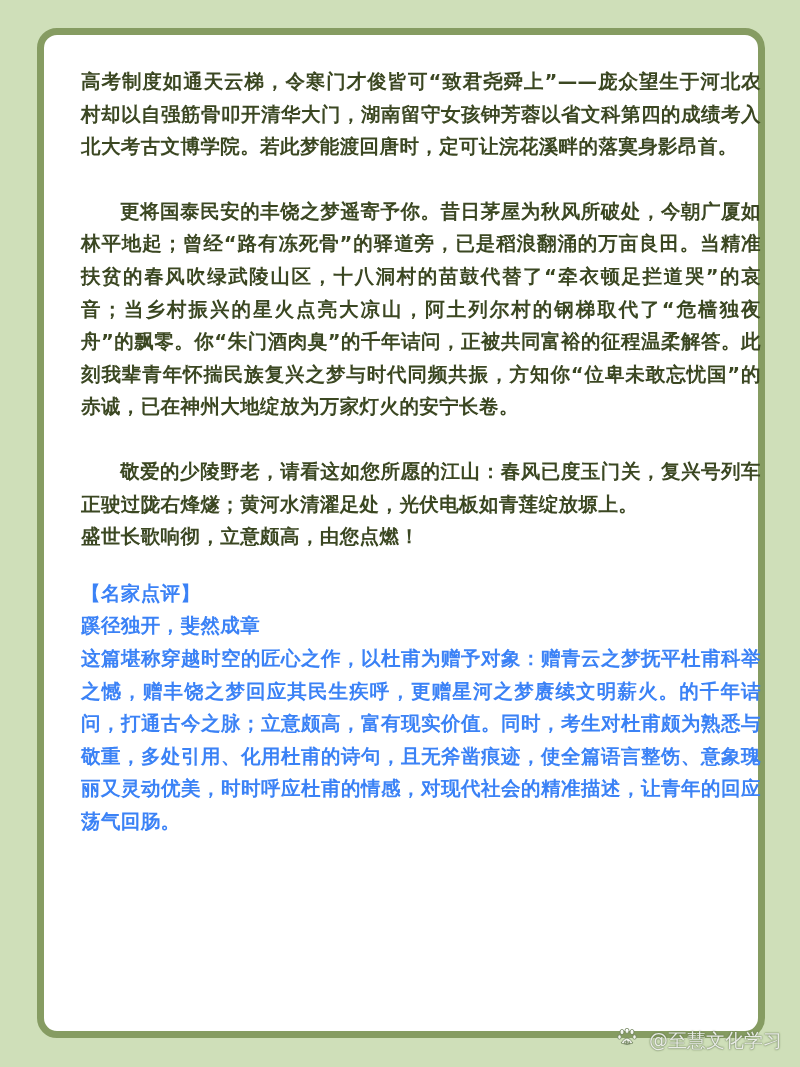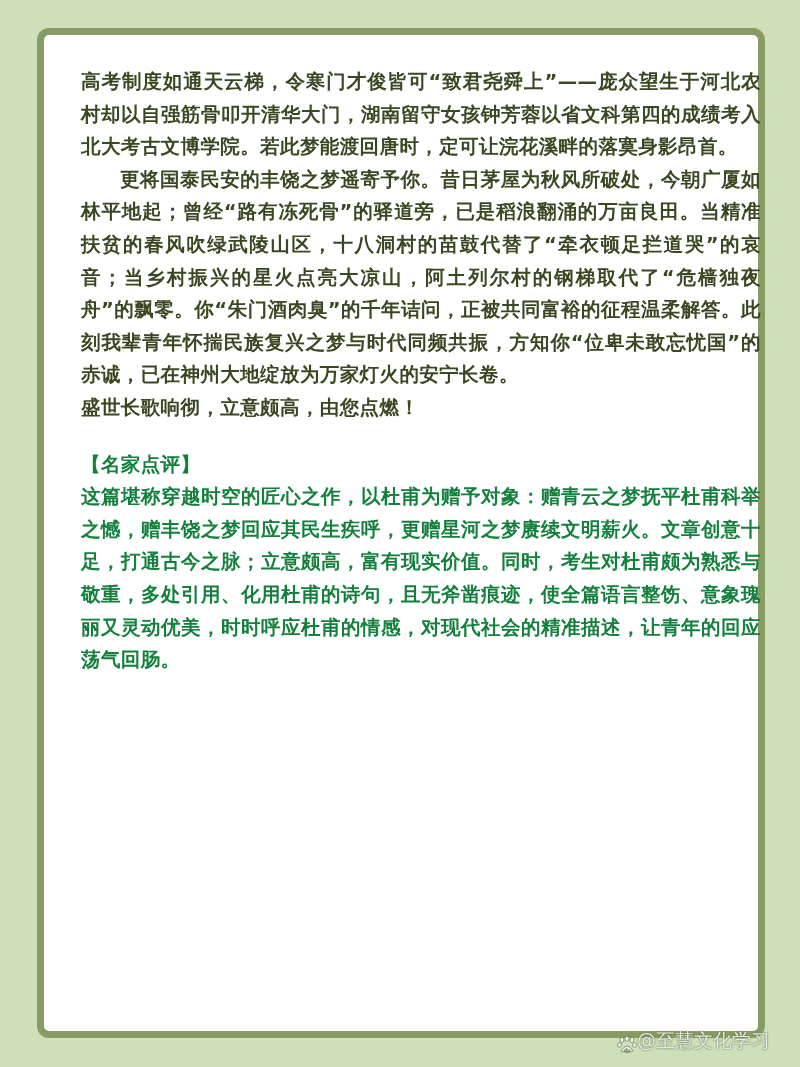--- a/index.html
+++ b/index.html
@@ -8,64 +8,66 @@
       background: #cfdfb9;
       position: relative;
       font-family: "DejaVu Sans", "Liberation Sans", sans-serif;
     }
     .card {
       position: absolute;
       left: 37px; top: 28px;
       width: 714px; height: 996px;
       background: #ffffff;
       border: 7px solid #869c62;
-      border-radius: 12px;
+      border-radius: 20px;
     }
     .content {
       position: absolute;
       left: 37px; top: 31px;
       width: 680px;
     }
     .p {
       margin: 0;
       font-size: 19.5px;
       line-height: 32.6px;
       color: #3b4722;
       font-weight: bold;
       letter-spacing: 0.4px;
       text-align: justify;
     }
-    .indent { text-indent: 2em; }
-    .review { color: #15803d; }
+    .indent { text-indent: 2em; margin-top: 32px; }
+    .review { color: #3b82f6; }
     .gap { height: 24px; }
     .watermark {
       position: absolute;
       left: 617px; top: 1028px;
       font-size: 19px;
       color: rgba(255,255,255,0.85);
       text-shadow: 0 0 2px rgba(90,110,70,0.9), 0 0 1px rgba(90,110,70,0.9);
-      display: flex; align-items: flex-end; gap: 0;
+      display: flex; align-items: flex-start; gap: 12px;
       font-family: "DejaVu Sans", sans-serif;
     }
     .paw {
       display: inline-block; width: 20px; height: 18px; position: relative;
     }
     .paw svg { display: block; }
   </style>
 </head>
 <body>
 
 <div class="card">
   <div class="content">
     <p class="p">高考制度如通天云梯，令寒门才俊皆可“致君尧舜上”——庞众望生于河北农村却以自强筋骨叩开清华大门，湖南留守女孩钟芳蓉以省文科第四的成绩考入北大考古文博学院。若此梦能渡回唐时，定可让浣花溪畔的落寞身影昂首。</p>
     <p class="p indent">更将国泰民安的丰饶之梦遥寄予你。昔日茅屋为秋风所破处，今朝广厦如林平地起；曾经“路有冻死骨”的驿道旁，已是稻浪翻涌的万亩良田。当精准扶贫的春风吹绿武陵山区，十八洞村的苗鼓代替了“牵衣顿足拦道哭”的哀音；当乡村振兴的星火点亮大凉山，阿土列尔村的钢梯取代了“危樯独夜舟”的飘零。你“朱门酒肉臭”的千年诘问，正被共同富裕的征程温柔解答。此刻我辈青年怀揣民族复兴之梦与时代同频共振，方知你“位卑未敢忘忧国”的赤诚，已在神州大地绽放为万家灯火的安宁长卷。</p>
+    <p class="p indent">敬爱的少陵野老，请看这如您所愿的江山：春风已度玉门关，复兴号列车正驶过陇右烽燧；黄河水清濯足处，光伏电板如青莲绽放塬上。</p>
     <p class="p">盛世长歌响彻，立意颇高，由您点燃！</p>
     <div class="gap"></div>
     <p class="p review">【名家点评】</p>
-    <p class="p review">这篇堪称穿越时空的匠心之作，以杜甫为赠予对象：赠青云之梦抚平杜甫科举之憾，赠丰饶之梦回应其民生疾呼，更赠星河之梦赓续文明薪火。文章创意十足，打通古今之脉；立意颇高，富有现实价值。同时，考生对杜甫颇为熟悉与敬重，多处引用、化用杜甫的诗句，且无斧凿痕迹，使全篇语言整饬、意象瑰丽又灵动优美，时时呼应杜甫的情感，对现代社会的精准描述，让青年的回应荡气回肠。</p>
+    <p class="p review">蹊径独开，斐然成章</p>
+    <p class="p review">这篇堪称穿越时空的匠心之作，以杜甫为赠予对象：赠青云之梦抚平杜甫科举之憾，赠丰饶之梦回应其民生疾呼，更赠星河之梦赓续文明薪火。的千年诘问，打通古今之脉；立意颇高，富有现实价值。同时，考生对杜甫颇为熟悉与敬重，多处引用、化用杜甫的诗句，且无斧凿痕迹，使全篇语言整饬、意象瑰丽又灵动优美，时时呼应杜甫的情感，对现代社会的精准描述，让青年的回应荡气回肠。</p>
   </div>
 </div>
 
 <div class="watermark">
   <span class="paw">
     <svg width="20" height="18" viewBox="0 0 20 18">
       <g fill="rgba(255,255,255,0.9)" stroke="#6b7f55" stroke-width="0.8">
         <ellipse cx="5" cy="4" rx="2" ry="2.6"></ellipse>
         <ellipse cx="10" cy="2.8" rx="2" ry="2.6"></ellipse>
         <ellipse cx="15" cy="4" rx="2" ry="2.6"></ellipse>

